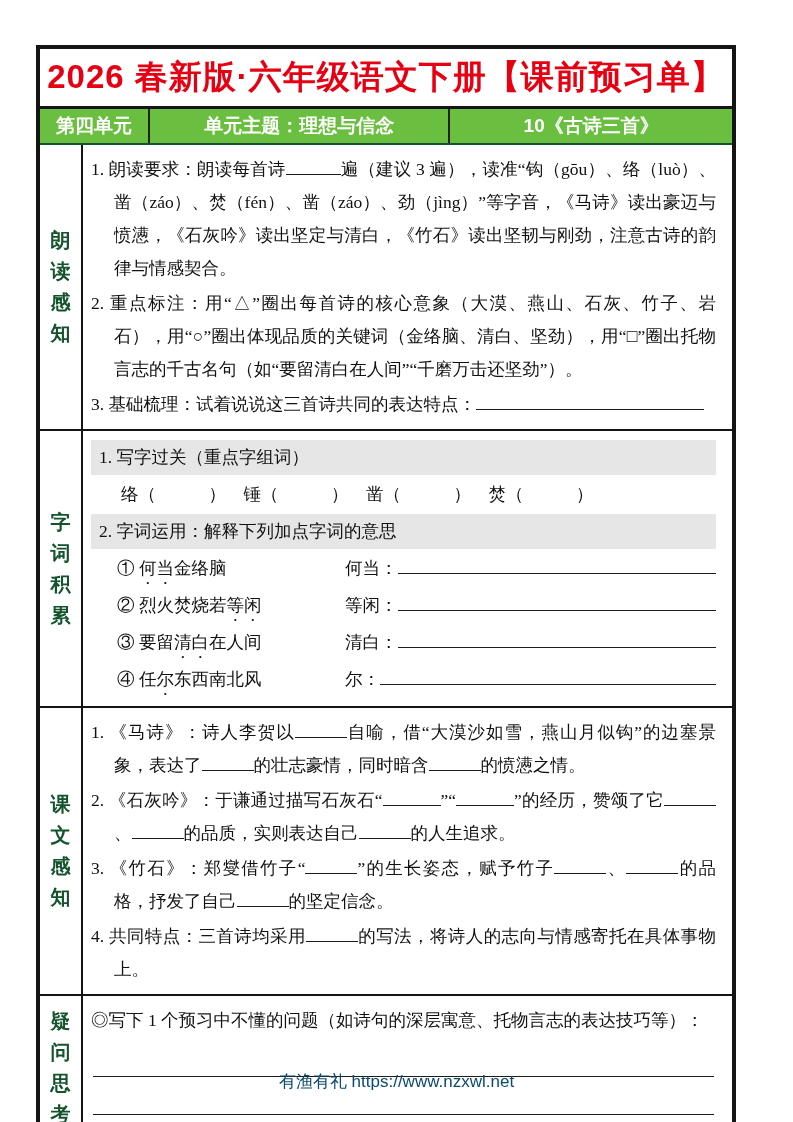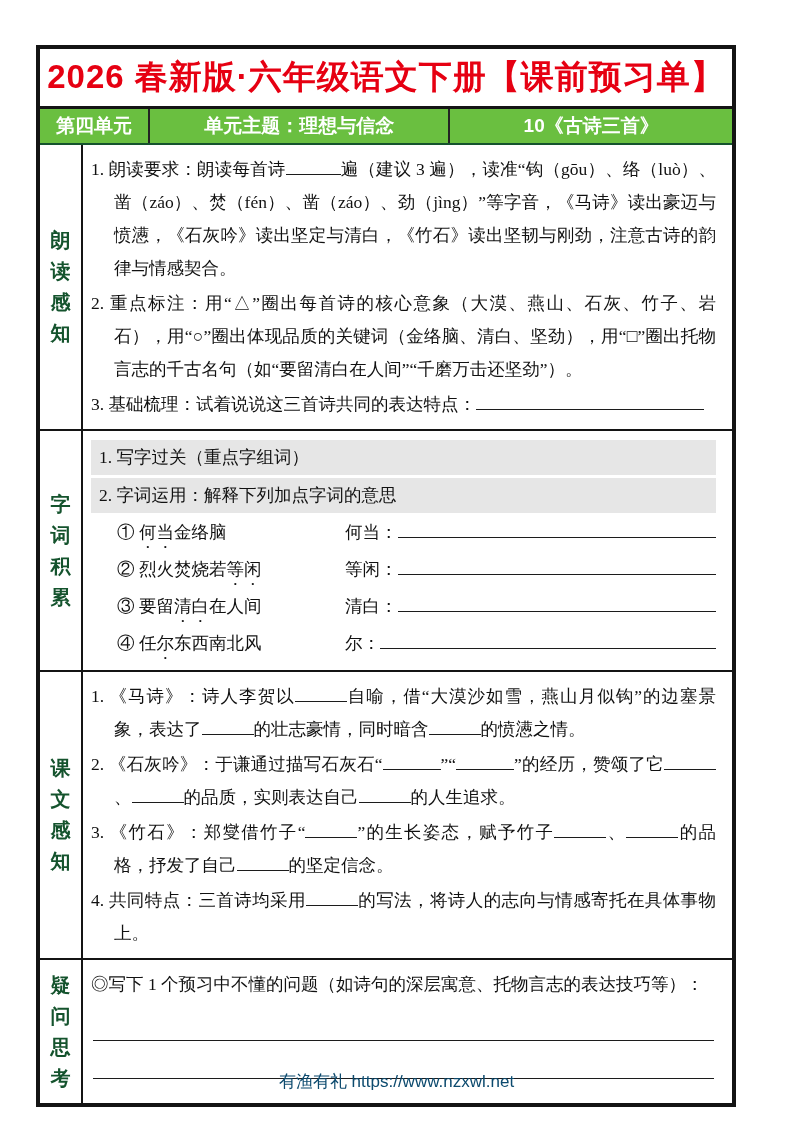--- a/index.html
+++ b/index.html
@@ -69,20 +69,21 @@
           <div class="para hang"><span>3. 基础梳理：试着说说这三首诗共同的表达特点：</span><span class="blank" style="width: 228px;"></span></div>
         </div>
     </div>
 
     <div class="section">
       <div class="label-cell">
         <div class="label-text">字词积累</div>
       </div>
       <div class="content min-s2">
           <div class="gray-row"><span>1. 写字过关（重点字组词）</span></div>
+          <div class="paren-row"><span>络（　　　）　锤（　　　）　凿（　　　）　焚（　　　）</span></div>
           <div class="gray-row"><span>2. 字词运用：解释下列加点字词的意思</span></div>
           <div class="pair-row">
             <span class="pair-left"><span>① </span><span class="em-dot">何当</span><span>金络脑</span></span>
             <span class="pair-right">
               <span>何当：</span>
               <span class="blank fill"></span>
             </span>
           </div>
           <div class="pair-row">
             <span class="pair-left"><span>② 烈火焚烧若</span><span class="em-dot">等闲</span></span>

